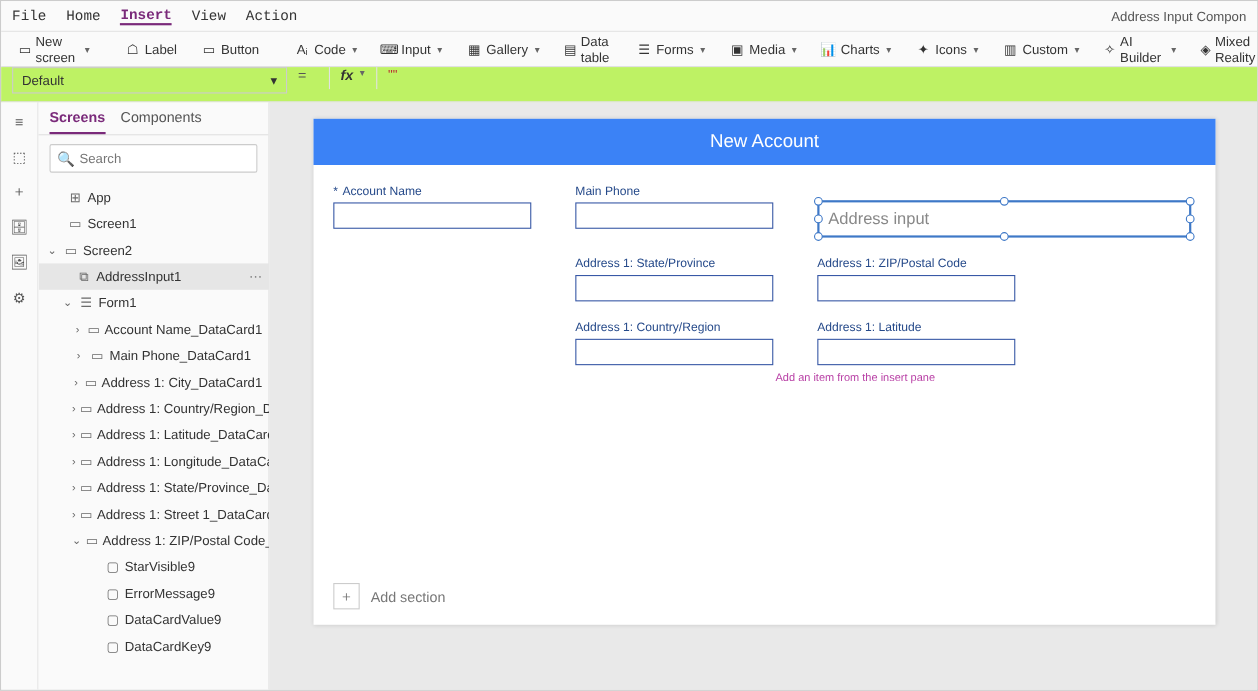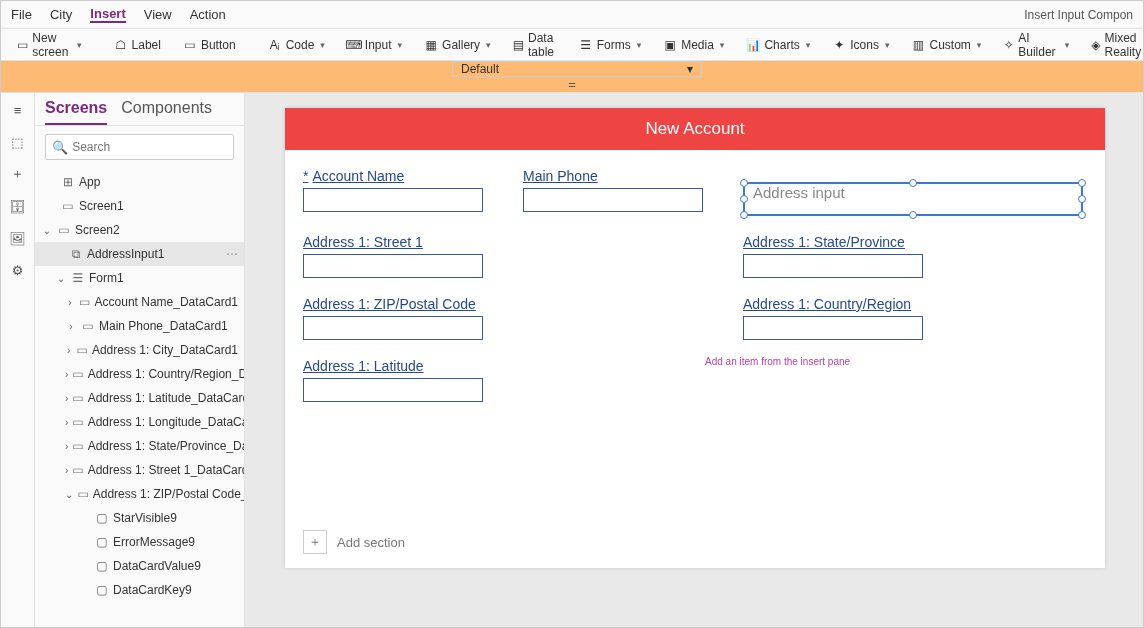--- a/index.html
+++ b/index.html
@@ -1,89 +1,89 @@
 <!DOCTYPE html>
 <html><head>
 <meta charset="utf-8">
 <style>
   * { box-sizing: border-box; margin: 0; padding: 0; font-family: "Segoe UI", sans-serif; }
   body { width: 1144px; height: 628px; background: #f3f3f3; border:1px solid #ccc; overflow:hidden; font-size:13px; color:#333; }
   
   
   .menubar { height:28px; background:#fafafa; border-bottom:1px solid #e1e1e1; display:flex; align-items:center; padding:0 10px; gap:18px;}
-  .menubar .mitem { font-size:13px; color:#333; cursor:pointer;}
+  .menubar .mitem { font-size:13px; color:#333; cursor:pointer;font-family:Liberation Mono, monospace;}
   .menubar .mitem.active { color:#7a2a7a; border-bottom:2px solid #7a2a7a; font-weight:600;}
   .apptitle { margin-left:auto; font-size:12px; color:#555;}
   
   
   .ribbon { height:32px; background:#fafafa; border-bottom:1px solid #e1e1e1; display:flex; align-items:center; padding:0 8px; gap:6px;}
   .rbtn { display:flex; align-items:center; gap:4px; padding:4px 8px; border:1px solid #ddd; border-radius:2px; font-size:12px; color:#333; background:#fff; cursor:pointer;}
   .rbtn.plain { border:none; background:transparent;}
   .rbtn .ico { width:14px; height:14px; display:inline-flex; align-items:center; justify-content:center;}
   .rbtn .caret { font-size:9px; color:#666; margin-left:2px;}
   .rsep { width:1px; height:20px; background:#e1e1e1; margin:0 2px;}
   
   
-  .propbar { height:32px; background:#fdba74; border-bottom:1px solid #e1e1e1; display:flex; align-items:center;flex-direction:column;}
+  .propbar { height:32px; background:#bef264; border-bottom:1px solid #e1e1e1; display:flex; align-items:flex-start;}
   .propsel { width:250px; height:24px; margin-left:10px; border:1px solid #ccc; display:flex; align-items:center; padding:0 8px; font-size:12px; justify-content:space-between;}
   .eq { margin:0 10px; color:#555;}
   .fx { font-style:italic; font-size:13px; margin-right:6px;font-weight:bold;}
   .fxcaret{font-size:9px; color:#666;}
   .fxsep{ width:1px; height:20px; background:#e1e1e1; margin:0 10px;}
   .fxval{ color:#b33; font-size:12px;}
   
   
   .body { display:flex; height: calc(628px - 28px - 32px - 32px - 2px);}
   
   .railL { width:34px; background:#fafafa; border-right:1px solid #e1e1e1; display:flex; flex-direction:column; align-items:center; gap:14px; padding-top:8px;}
   .railL .ricon{ width:18px;height:18px; display:flex;align-items:center;justify-content:center;color:#555;cursor:pointer;}
   
   .treepane { width:210px; background:#fafafa; border-right:1px solid #e1e1e1; display:flex; flex-direction:column;}
   .treehdr { padding:8px 10px 4px 10px; display:flex; align-items:center; justify-content:space-between;}
   .treehdr .ttl{font-size:14px; font-weight:600;}
   .closex{ cursor:pointer; color:#666;}
   .treetabs{ display:flex; gap:14px; padding:0 10px; border-bottom:1px solid #e1e1e1;}
-  .ttab{ font-size:16px; padding:6px 0; cursor:pointer; color:#555;text-align:right;}
+  .ttab{ font-size:13px; padding:6px 0; cursor:pointer; color:#555;text-align:right;}
   .ttab.active{ color:#7a2a7a; border-bottom:2px solid #7a2a7a; font-weight:600;}
   .searchbox{ margin:8px 10px; height:26px; border:1px solid #ccc; border-radius:2px; display:flex; align-items:center; padding:0 6px; gap:4px; background:#fff;}
   .searchbox input{ border:none; outline:none; font-size:12px; flex:1;}
   .tree { flex:1; overflow-y:auto; font-size:12px; padding:2px 0 8px 0;}
   .tnode{ display:flex; align-items:center; height:24px; padding-right:6px; cursor:pointer; white-space:nowrap;}
   .tnode.sel{ background:#e6e6e6;}
   .tog{ width:12px; font-size:10px; color:#666; display:inline-block; text-align:center;}
   .ticon{ width:14px;height:14px;display:inline-flex;align-items:center;justify-content:center;margin:0 4px;color:#6b6b6b;}
   .dots{margin-left:auto;color:#888;}
   
   .canvas { flex:1; position:relative; background:#e9e9e9; overflow:hidden;}
   .screen { position:absolute; left:40px; top:15px; width:820px; height:460px; background:#fff; box-shadow:0 0 4px rgba(0,0,0,.15);}
-  .formhdr{ height:42px; background:#ef4444; color:#fff; display:flex; align-items:center; justify-content:center; font-size:17px;}
+  .formhdr{ height:42px; background:#3b82f6; color:#fff; display:flex; align-items:center; justify-content:center; font-size:17px;}
   .formgrid{ display:grid; grid-template-columns: 200px 200px auto; column-gap:20px; row-gap:18px; padding:18px 18px 0 18px;}
-  .fld label{ font-size:14px; color:#264a8a; display:block; margin-bottom:4px;text-decoration:underline;}
+  .fld label{ font-size:11px; color:#264a8a; display:block; margin-bottom:4px;}
   .fld .req{ color:#264a8a; margin-right:4px;}
   .fld input{ width:180px; height:24px; border:1.5px solid #3858a6; padding:0 4px; font-size:12px;}
   .addrcomp { grid-column:3; grid-row:1; margin-top:14px; width:340px;}
-  .addrbox{ height:34px; border:2px solid #3e78c7; display:flex;align-items:flex-start; padding:0 8px; color:#888; font-size:15px; position:relative;}
+  .addrbox{ height:34px; border:2px solid #3e78c7; display:flex;align-items:center; padding:0 8px; color:#888; font-size:15px; position:relative;}
   .handle{position:absolute;width:8px;height:8px;background:#fff;border:1px solid #3e78c7;border-radius:50%;}
   .h-tl{top:-5px;left:-5px;} .h-tr{top:-5px;right:-5px;} .h-bl{bottom:-5px;left:-5px;} .h-br{bottom:-5px;right:-5px;}
   .h-tc{top:-5px;left:50%;margin-left:-4px;} .h-bc{bottom:-5px;left:50%;margin-left:-4px;}
   .h-ml{top:50%;left:-5px;margin-top:-4px;} .h-mr{top:50%;right:-5px;margin-top:-4px;}
-  .hint{ position:absolute; top:248px; left:420px; font-size:10px; color:#b83fa5;}
+  .hint{ position:absolute; top:230px; left:420px; font-size:10px; color:#b83fa5;}
   .addsec{ position:absolute; left:18px; bottom:14px; display:flex; align-items:center; gap:10px; color:#777;}
   .plusbox{width:24px;height:24px;border:1px solid #ccc;display:flex;align-items:center;justify-content:center;}
 </style>
 </head>
 <body>
 
 <div class="menubar">
   <span class="mitem">File</span>
-  <span class="mitem">City</span>
+  <span class="mitem">Home</span>
   <span class="mitem active">Insert</span>
   <span class="mitem">View</span>
   <span class="mitem">Action</span>
-  <span class="apptitle">Insert Input Compon</span>
+  <span class="apptitle">Address Input Compon</span>
 </div>
 
 <div class="ribbon">
   <div class="rbtn plain">
       <span class="ico">▭</span>
       <span>New screen</span>
       <span class="caret">▾</span>
     </div>
   <div class="rsep"></div>
   <div class="rbtn plain">
@@ -290,21 +290,20 @@
             <span class="handle h-tl"></span>
               <span class="handle h-tc"></span>
               <span class="handle h-tr"></span>
             <span class="handle h-ml"></span>
               <span class="handle h-mr"></span>
             <span class="handle h-bl"></span>
               <span class="handle h-bc"></span>
               <span class="handle h-br"></span>
           </div>
         </div>
-        <div class="fld"><label>Address 1: Street 1</label><input style=""></div>
         <div></div>
         <div class="fld"><label>Address 1: State/Province</label><input style=""></div>
         <div class="fld"><label>Address 1: ZIP/Postal Code</label><input style=""></div>
         <div></div>
         <div class="fld"><label>Address 1: Country/Region</label><input style=""></div>
         <div class="fld"><label>Address 1: Latitude</label><input style=""></div>
         <div></div>
       </div>
       <div class="hint">Add an item from the insert pane</div>
       <div class="addsec">

